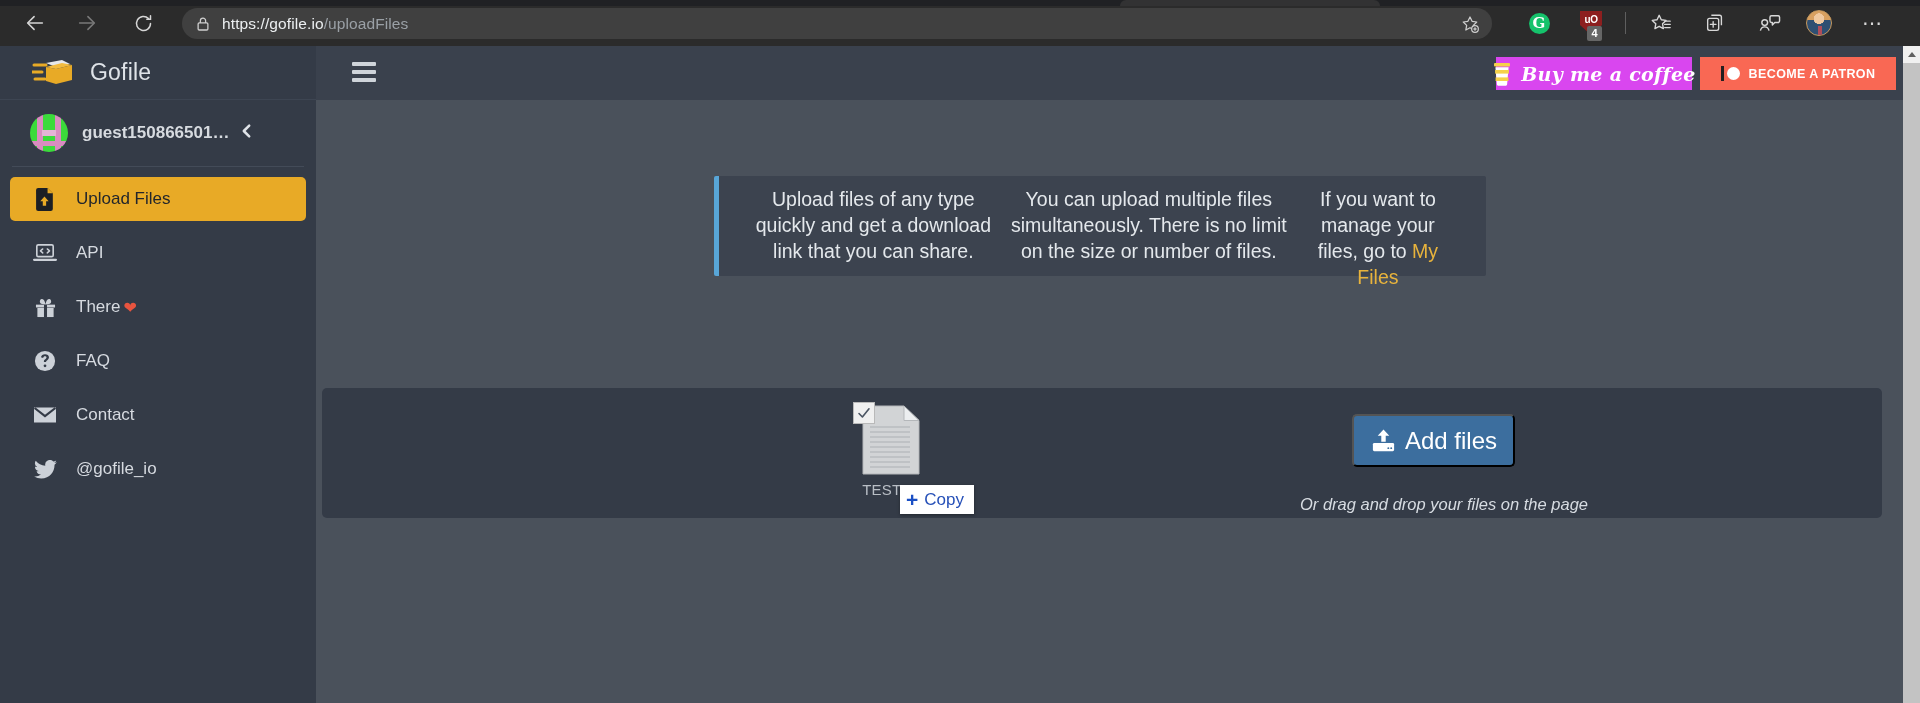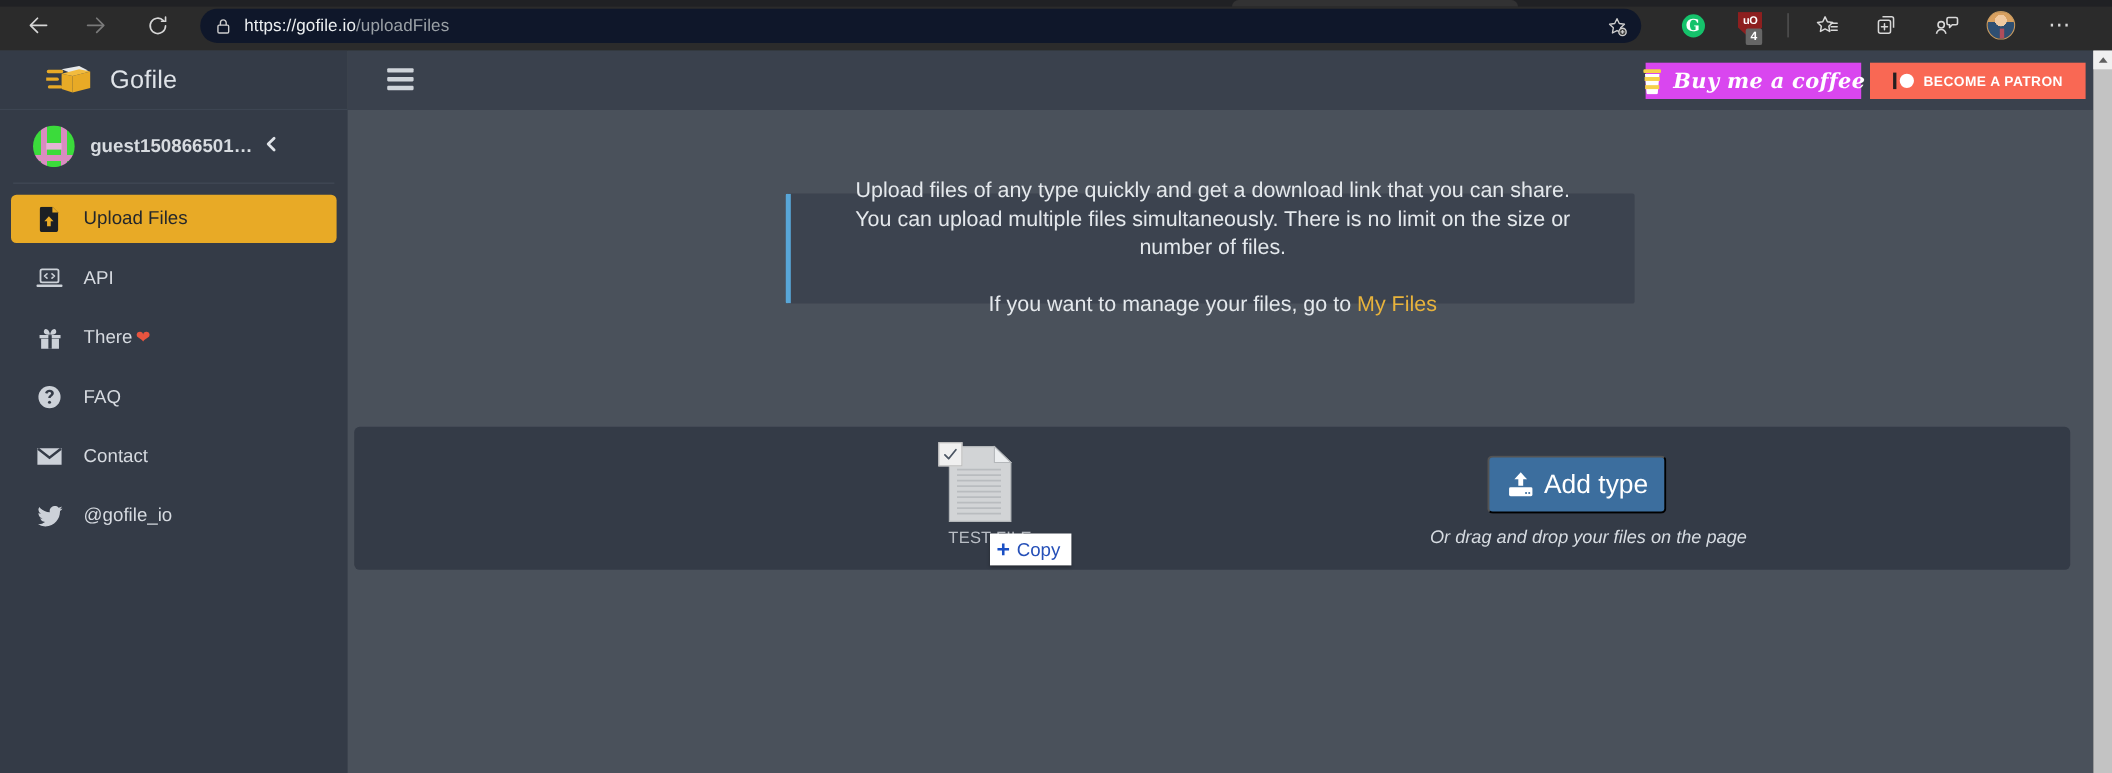--- a/index.html
+++ b/index.html
@@ -28,21 +28,21 @@
     display: flex; align-items: center; justify-content: center;
     color: #d6d6d6;
   }
   .nav-btn svg { display: block; }
   #nav-back  { left: 20px; }
   #nav-fwd   { left: 72px; color: #7a7a7a; }
   #nav-reload{ left: 128px; }
 
   #omnibox {
     position: absolute; left: 182px; top: 8px; width: 1310px; height: 31px;
-    background: #0f172a; border-radius: 16px;
+    background: #404040; border-radius: 16px;
     display: flex; align-items: center; padding: 0 12px;
   }
   #lock-icon { width: 18px; height: 18px; color: #cfcfcf; flex: 0 0 auto; margin-right: 10px; }
   #url-text {
     font-size: 15.5px; color: #9aa0a6; white-space: nowrap;
     letter-spacing: .1px;
   }
   #url-text .host { color: #eceff1; }
   #bookmark-star {
     margin-left: auto; width: 20px; height: 20px; color: #cfcfcf;
@@ -102,21 +102,21 @@
     background: #4a515b;
     overflow: hidden;
   }
 
   
   #sidebar {
     position: absolute; left: 0; top: 0; width: 316px; height: 657px;
     background: #343b47;
   }
   #brand {
-    height: 54px; display: flex; align-items: center; padding-left: 42px;
+    height: 54px; display: flex; align-items: center; padding-left: 32px;
     border-bottom: 1px solid #3d4552;
   }
   #logo-mark { width: 44px; height: 32px; flex: 0 0 auto; }
   #brand-name {
     margin-left: 14px; color: #dfe3e8; font-size: 23px; font-weight: 300;
     letter-spacing: .2px;
   }
   #user-row {
     height: 66px; display: flex; align-items: center; padding-left: 30px;
   }
@@ -197,21 +197,21 @@
   }
   #patron-text { color: #fff; font-size: 12.5px; font-weight: bold; letter-spacing: .4px; }
 
   
   #content { position: absolute; left: 316px; top: 54px; right: 17px; bottom: 0; }
 
   #info-card {
     position: absolute; left: 398px; top: 76px; width: 772px; height: 100px;
     background: #3c434f; border-left: 5px solid #58a6d8;
     border-radius: 2px;
-    display: flex; flex-direction: column; align-items: center;
+    display: flex; flex-direction: row; align-items: center;
     justify-content: center; padding: 14px 30px;
   }
   #info-card p {
     color: #e4e8ec; font-size: 19.5px; line-height: 1.33; text-align: center;
     font-weight: 300;
   }
   #info-line2 { margin-top: 26px; }
   #my-files-link { color: #e8b33c; }
 
   #upload-card {
@@ -248,21 +248,21 @@
 
   #add-files-btn {
     position: absolute; left: 1030px; top: 26px; width: 163px; height: 53px;
     background: #3c6e9e; border-radius: 5px;
     display: flex; align-items: center; justify-content: center; gap: 8px;
   }
   #upload-glyph { width: 27px; height: 26px; flex: 0 0 auto; }
   #add-files-label { color: #fff; font-size: 24px; font-weight: 500; }
 
   #dragdrop-hint {
-    position: absolute; left: 978px; top: 92px;
+    position: absolute; left: 978px; top: 107px;
     color: #d7dce2; font-size: 16.5px; font-style: italic; white-space: nowrap;
   }
 
   
   #scrollbar {
     position: absolute; right: 0; top: 46px; width: 17px; height: 657px;
     background: #c3c3c3;
   }
   #sb-up {
     width: 17px; height: 17px; background: #f0f0f0;
@@ -511,21 +511,21 @@
 
       <button id="add-files-btn">
         <span id="upload-glyph">
           <svg width="27" height="26" viewBox="0 0 28 26" fill="#fff">
               <path d="M14 1l6 6.6h-3.7v6.1h-4.6V7.6H8z"></path>
               <rect x="3" y="15" width="22" height="8.6" rx="1.4"></rect>
               <circle cx="19" cy="20.4" r="1" fill="#3c6e9e"></circle>
               <circle cx="22" cy="20.4" r="1" fill="#3c6e9e"></circle>
             </svg>
         </span>
-        <span id="add-files-label">Add type</span>
+        <span id="add-files-label">Add files</span>
       </button>
 
       <div id="dragdrop-hint">Or drag and drop your files on the page</div>
 
       <div id="file-ghost">
         <span id="file-doc">
           <svg width="58" height="70" viewBox="0 0 58 70">
             <path d="M1 1h41l15 14.5V69H1z" fill="#d2d4d6" stroke="#b4b7ba" stroke-width="1"></path>
             <path d="M42 1l15 14.5H42z" fill="#eceef0" stroke="#b4b7ba" stroke-width="1"></path>
             <g stroke="#b9bcbf" stroke-width="1.6">

